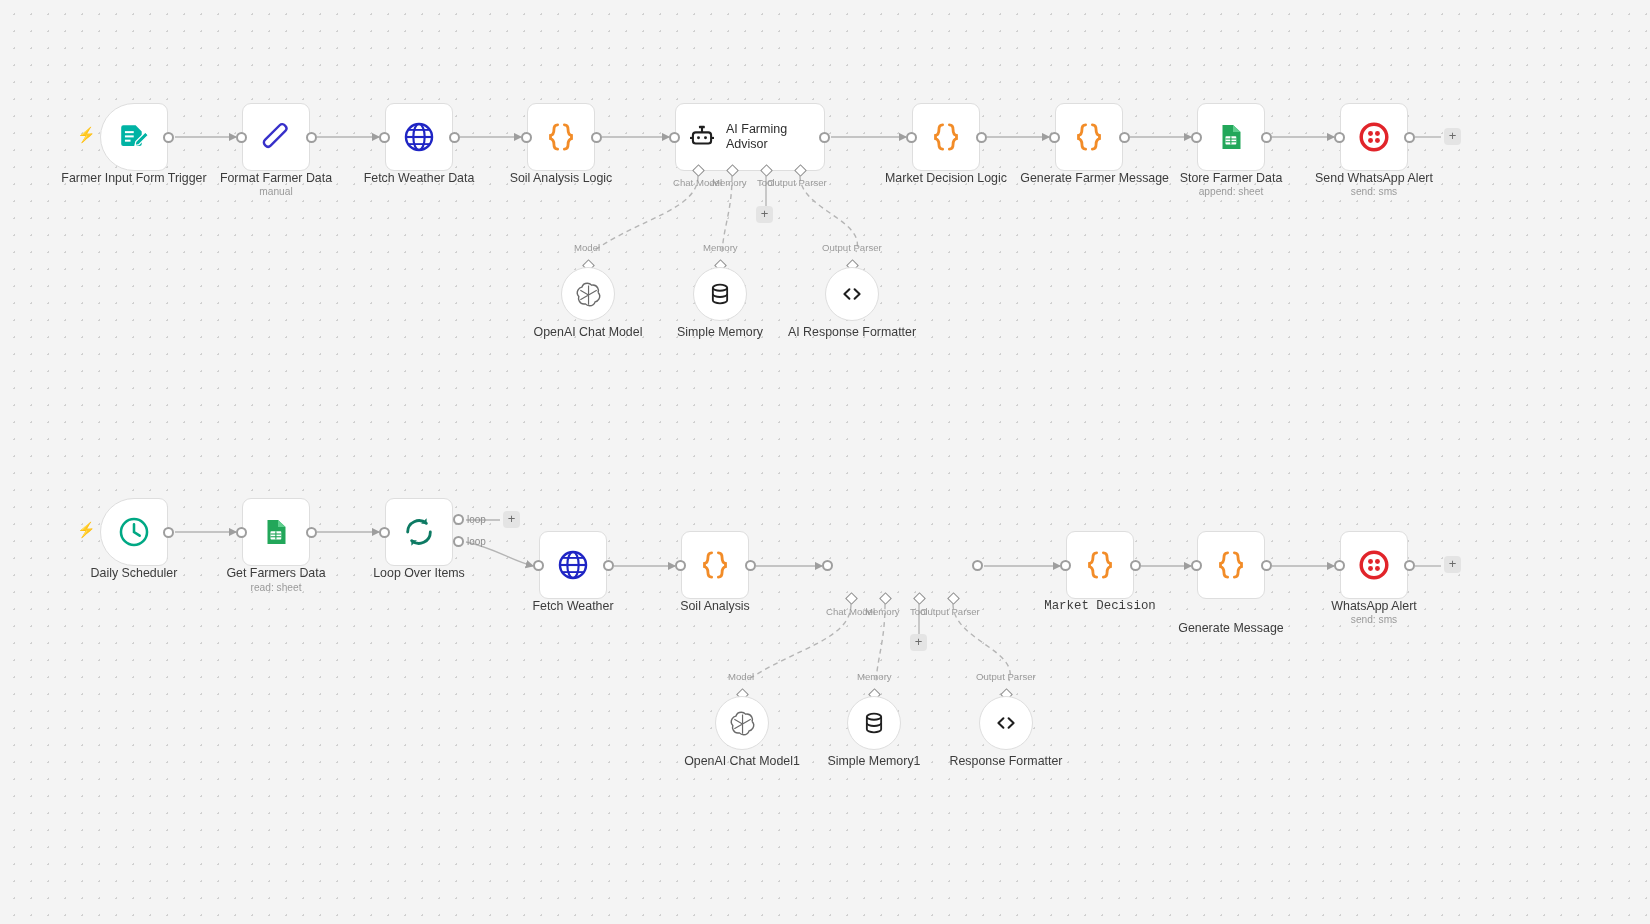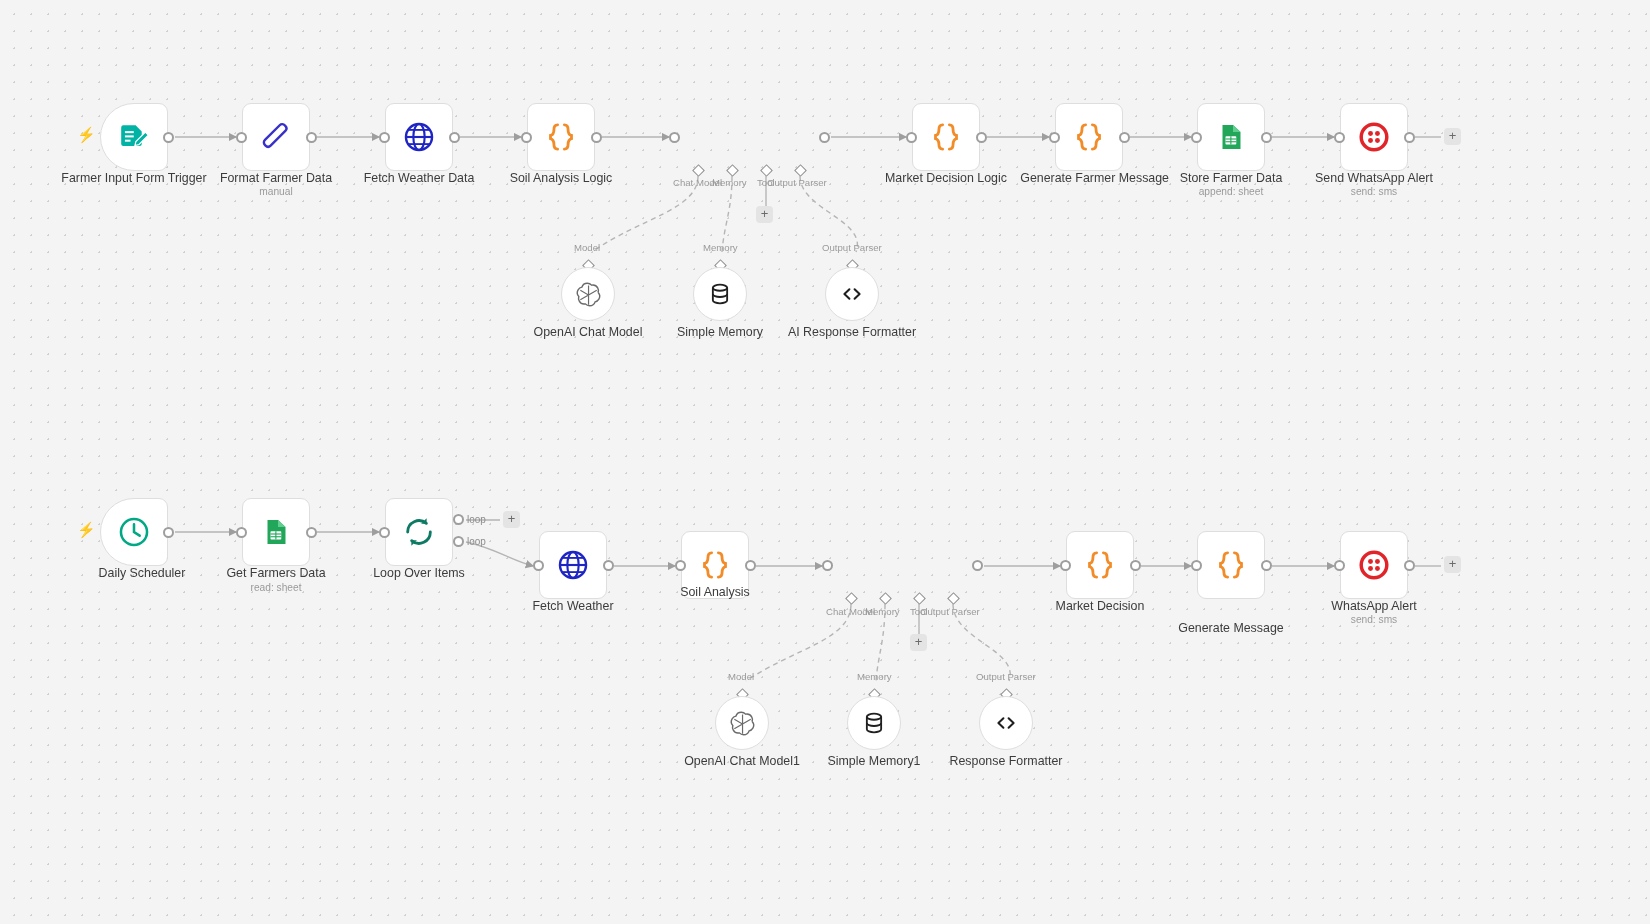--- a/index.html
+++ b/index.html
@@ -237,20 +237,32 @@
   <div class="node" style="left:527px;top:103px;">
     <svg class="ic" width="34" height="34" viewBox="0 0 24 24">
       <path d="M9.6 3.4c-2.4 0-2.6 1.6-2.6 3.4 0 2.4-.5 3.6-2.4 4.1v2.2c1.9.5 2.4 1.7 2.4 4.1 0 1.8.2 3.4 2.6 3.4" fill="none" stroke="#f28c28" stroke-width="2" stroke-linecap="round"></path>
       <path d="M14.4 3.4c2.4 0 2.6 1.6 2.6 3.4 0 2.4.5 3.6 2.4 4.1v2.2c-1.9.5-2.4 1.7-2.4 4.1 0 1.8-.2 3.4-2.6 3.4" fill="none" stroke="#f28c28" stroke-width="2" stroke-linecap="round"></path>
     </svg>
   </div>
   <div class="port" style="left:521px;top:132px;"></div>
   <div class="port" style="left:591px;top:132px;"></div>
   <div class="node-title" style="left:481px;top:171px;">Soil Analysis Logic</div>
 
+  <div class="node agent" style="left:675px;top:103px;">
+    <svg class="ic" width="28" height="28" viewBox="0 0 24 24">
+      <rect x="4.2" y="8" width="15.6" height="9.6" rx="2.4" fill="none" stroke="#1f1f1f" stroke-width="1.8"></rect>
+      <line x1="12" y1="4" x2="12" y2="8" stroke="#1f1f1f" stroke-width="1.8"></line>
+      <rect x="9.4" y="2.4" width="5" height="2.2" rx="0.6" fill="#1f1f1f"></rect>
+      <circle cx="9" cy="12.6" r="1.25" fill="#1f1f1f"></circle>
+      <circle cx="15" cy="12.6" r="1.25" fill="#1f1f1f"></circle>
+      <line x1="1.7" y1="12.8" x2="4.2" y2="12.8" stroke="#1f1f1f" stroke-width="1.8"></line>
+      <line x1="19.8" y1="12.8" x2="22.3" y2="12.8" stroke="#1f1f1f" stroke-width="1.8"></line>
+    </svg>
+    <div class="agent-label">AI Farming Advisor</div>
+  </div>
   <div class="port" style="left:669px;top:132px;"></div>
   <div class="port" style="left:819px;top:132px;"></div>
 
   <div class="diamond" style="left:694px;top:166px;"></div>
   <div class="diamond" style="left:728px;top:166px;"></div>
   <div class="diamond" style="left:762px;top:166px;"></div>
   <div class="diamond" style="left:796px;top:166px;"></div>
   <div class="conn-label" style="left:673px;top:177px;">Chat Model</div>
   <div class="conn-label" style="left:712px;top:177px;">Memory</div>
   <div class="conn-label" style="left:757px;top:177px;">Tool</div>
@@ -342,21 +354,21 @@
 
   <div class="bolt" style="left:77px;top:522px;">⚡</div>
 
   <div class="node trigger" style="left:100px;top:498px;">
     <svg class="ic" width="34" height="34" viewBox="0 0 24 24">
       <circle cx="12" cy="12" r="9.2" fill="none" stroke="#00a884" stroke-width="1.8"></circle>
       <path d="M12 6.6V12l4 2.6" fill="none" stroke="#00a884" stroke-width="1.8" stroke-linecap="round"></path>
     </svg>
   </div>
   <div class="port" style="left:163px;top:527px;"></div>
-  <div class="node-title" style="left:62px;top:566px;">Daily Scheduler</div>
+  <div class="node-title" style="left:54px;top:566px;">Daily Scheduler</div>
 
   <div class="node" style="left:242px;top:498px;">
     <svg class="ic" width="30" height="30" viewBox="0 0 24 24">
       <path d="M5.2 2.4h8.4L19.6 8v13.6H5.2z" fill="#22a75a"></path>
       <path d="M13.6 2.4L19.6 8h-6z" fill="#5fce8e"></path>
       <rect x="7.6" y="11.4" width="8.6" height="6.6" rx="0.6" fill="#ffffff"></rect>
       <g stroke="#22a75a" stroke-width="0.9">
         <line x1="7.6" y1="13.6" x2="16.2" y2="13.6"></line>
         <line x1="7.6" y1="15.8" x2="16.2" y2="15.8"></line>
         <line x1="11.9" y1="11.4" x2="11.9" y2="18"></line>
@@ -398,21 +410,21 @@
   <div class="node-title" style="left:493px;top:599px;">Fetch Weather</div>
 
   <div class="node" style="left:681px;top:531px;">
     <svg class="ic" width="34" height="34" viewBox="0 0 24 24">
       <path d="M9.6 3.4c-2.4 0-2.6 1.6-2.6 3.4 0 2.4-.5 3.6-2.4 4.1v2.2c1.9.5 2.4 1.7 2.4 4.1 0 1.8.2 3.4 2.6 3.4" fill="none" stroke="#f28c28" stroke-width="2" stroke-linecap="round"></path>
       <path d="M14.4 3.4c2.4 0 2.6 1.6 2.6 3.4 0 2.4.5 3.6 2.4 4.1v2.2c-1.9.5-2.4 1.7-2.4 4.1 0 1.8-.2 3.4-2.6 3.4" fill="none" stroke="#f28c28" stroke-width="2" stroke-linecap="round"></path>
     </svg>
   </div>
   <div class="port" style="left:675px;top:560px;"></div>
   <div class="port" style="left:745px;top:560px;"></div>
-  <div class="node-title" style="left:635px;top:585px;">Soil Analysis</div>
+  <div class="node-title" style="left:635px;top:599px;">Soil Analysis</div>
 
   <div class="port" style="left:822px;top:560px;"></div>
   <div class="port" style="left:972px;top:560px;"></div>
 
   <div class="diamond" style="left:847px;top:594px;"></div>
   <div class="diamond" style="left:881px;top:594px;"></div>
   <div class="diamond" style="left:915px;top:594px;"></div>
   <div class="diamond" style="left:949px;top:594px;"></div>
   <div class="conn-label" style="left:826px;top:606px;">Chat Model</div>
   <div class="conn-label" style="left:865px;top:606px;">Memory</div>
@@ -421,21 +433,21 @@
   <div class="plus-btn" style="left:910px;top:634px;">+</div>
 
   <div class="node" style="left:1066px;top:531px;">
     <svg class="ic" width="34" height="34" viewBox="0 0 24 24">
       <path d="M9.6 3.4c-2.4 0-2.6 1.6-2.6 3.4 0 2.4-.5 3.6-2.4 4.1v2.2c1.9.5 2.4 1.7 2.4 4.1 0 1.8.2 3.4 2.6 3.4" fill="none" stroke="#f28c28" stroke-width="2" stroke-linecap="round"></path>
       <path d="M14.4 3.4c2.4 0 2.6 1.6 2.6 3.4 0 2.4.5 3.6 2.4 4.1v2.2c-1.9.5-2.4 1.7-2.4 4.1 0 1.8-.2 3.4-2.6 3.4" fill="none" stroke="#f28c28" stroke-width="2" stroke-linecap="round"></path>
     </svg>
   </div>
   <div class="port" style="left:1060px;top:560px;"></div>
   <div class="port" style="left:1130px;top:560px;"></div>
-  <div class="node-title" style="left:1020px;top:599px;">Market Decision</div>
+  <div class="node-title" style="left:1020px;top:599px;font-family:Liberation Mono, monospace;">Market Decision</div>
 
   <div class="node" style="left:1197px;top:531px;">
     <svg class="ic" width="34" height="34" viewBox="0 0 24 24">
       <path d="M9.6 3.4c-2.4 0-2.6 1.6-2.6 3.4 0 2.4-.5 3.6-2.4 4.1v2.2c1.9.5 2.4 1.7 2.4 4.1 0 1.8.2 3.4 2.6 3.4" fill="none" stroke="#f28c28" stroke-width="2" stroke-linecap="round"></path>
       <path d="M14.4 3.4c2.4 0 2.6 1.6 2.6 3.4 0 2.4.5 3.6 2.4 4.1v2.2c-1.9.5-2.4 1.7-2.4 4.1 0 1.8-.2 3.4-2.6 3.4" fill="none" stroke="#f28c28" stroke-width="2" stroke-linecap="round"></path>
     </svg>
   </div>
   <div class="port" style="left:1191px;top:560px;"></div>
   <div class="port" style="left:1261px;top:560px;"></div>
   <div class="node-title" style="left:1151px;top:621px;">Generate Message</div>

